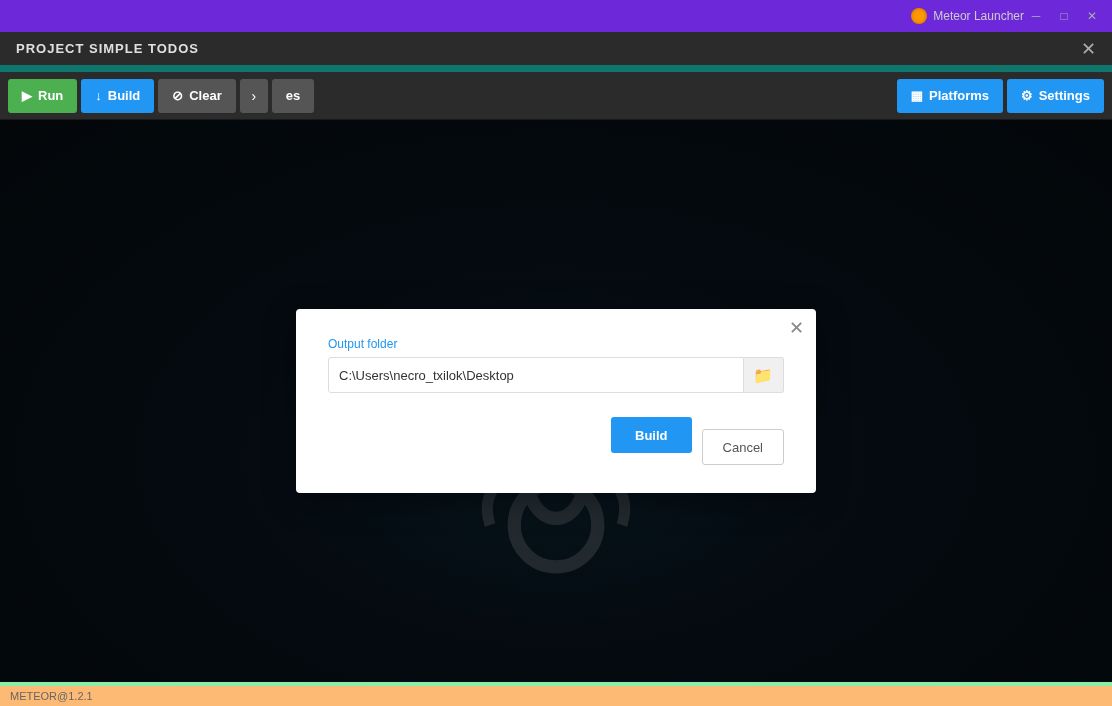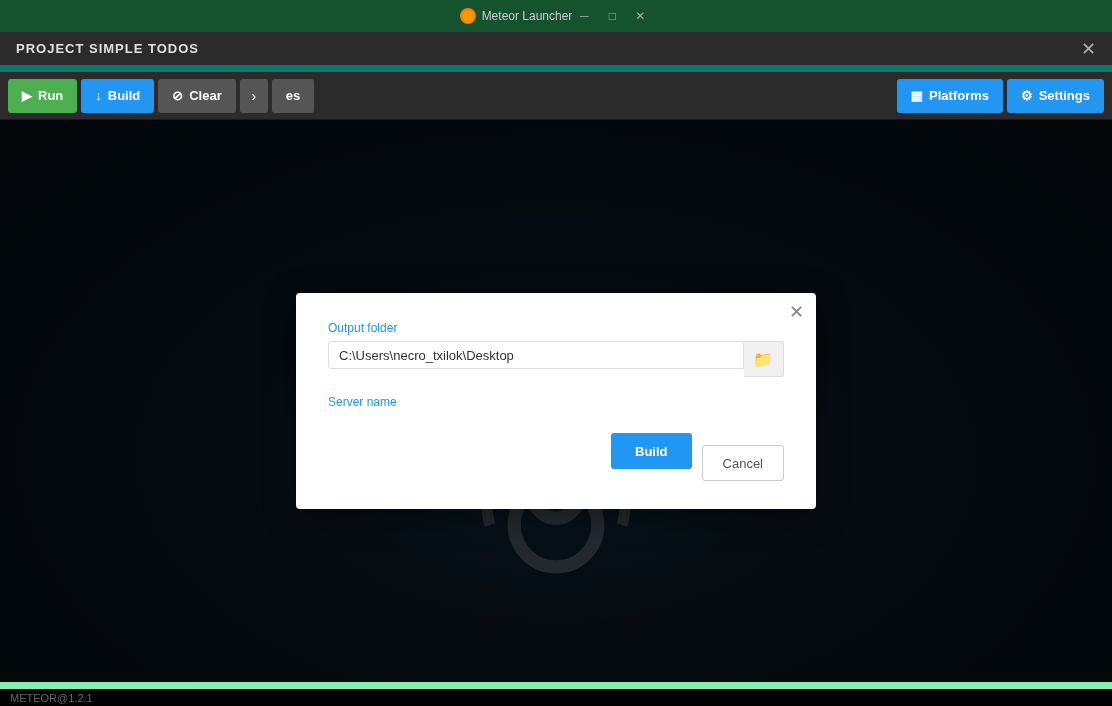--- a/index.html
+++ b/index.html
@@ -7,25 +7,25 @@
       font-family: 'Segoe UI', Arial, sans-serif;
       background: #1a1a2e;
       width: 1112px;
       height: 706px;
       overflow: hidden;
       position: relative;
     }
 
     
     .title-bar {
-      background: #14532d;
+      background: #6d28d9;
       height: 32px;
       display: flex;
       align-items: center;
-      justify-content: center;
+      justify-content: flex-end;
       padding: 0 8px;
       user-select: none;
     }
     .title-bar-left {
       display: flex;
       align-items: center;
       gap: 6px;
     }
     .title-bar-icon {
       width: 16px;
@@ -151,26 +151,26 @@
       bottom: 80px;
       left: 50%;
       transform: translateX(-50%);
       width: 220px;
       height: 220px;
       opacity: 0.3;
     }
 
     
     .status-bar {
-      background: #000000;
+      background: #fdba74;
       height: 24px;
       display: flex;
       align-items: center;
       padding: 0 10px;
-      border-top: 7px solid #86efac;
+      border-top: 4px solid #86efac;
     }
     .status-text {
       color: #666;
       font-size: 11px;
     }
 
     
     .modal-overlay {
       position: absolute;
       inset: 0;
@@ -213,21 +213,21 @@
     }
     .form-group {
       margin-bottom: 18px;
     }
     .form-row {
       display: flex;
       gap: 0;
     }
     .form-input {
       width: 100%;
-      height: 28px;
+      height: 36px;
       border: 1px solid #ddd;
       border-radius: 3px;
       padding: 0 10px;
       font-size: 13px;
       color: #333;
       outline: none;
     }
     .form-input.with-btn {
       border-radius: 3px 0 0 3px;
       flex: 1;
@@ -345,21 +345,20 @@
           <div class="form-row">
             <input type="text" class="form-input with-btn" value="C:\Users\necro_txilok\Desktop" style="">
             <button class="folder-btn">
               <span>📁</span>
             </button>
           </div>
         </div>
 
 
         <div class="form-group">
-          <label class="form-label">Server name</label>
         </div>
 
         <div class="modal-actions">
           <button class="btn-build">Build</button>
           <button class="btn-cancel">Cancel</button>
         </div>
       </div>
     </div>
   </div>
 

